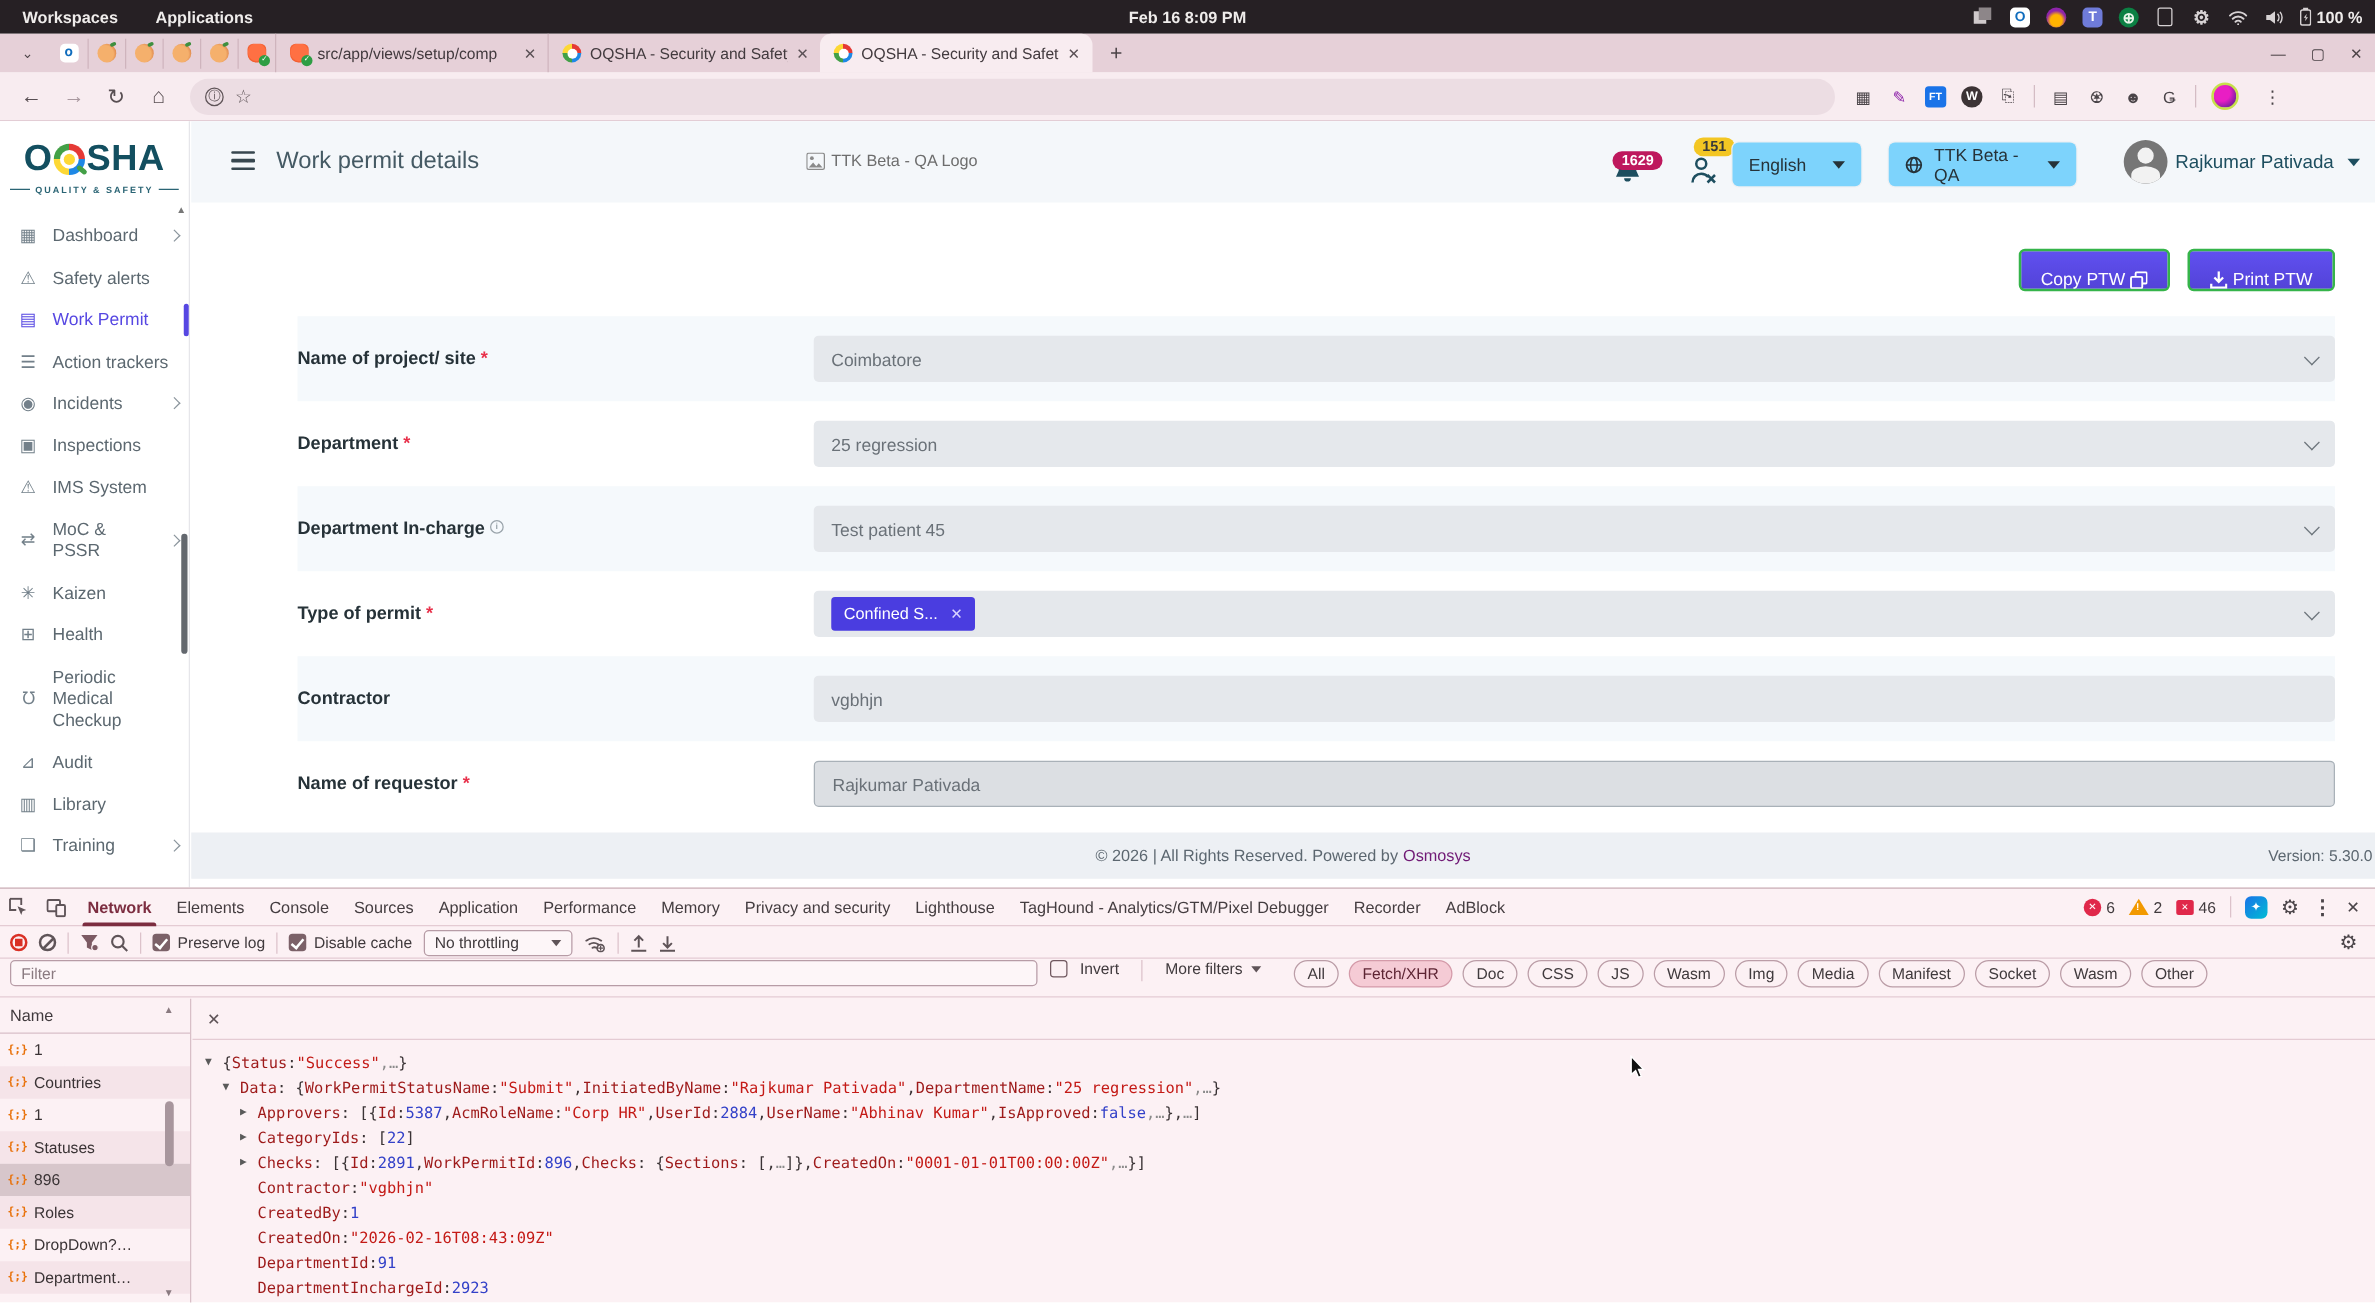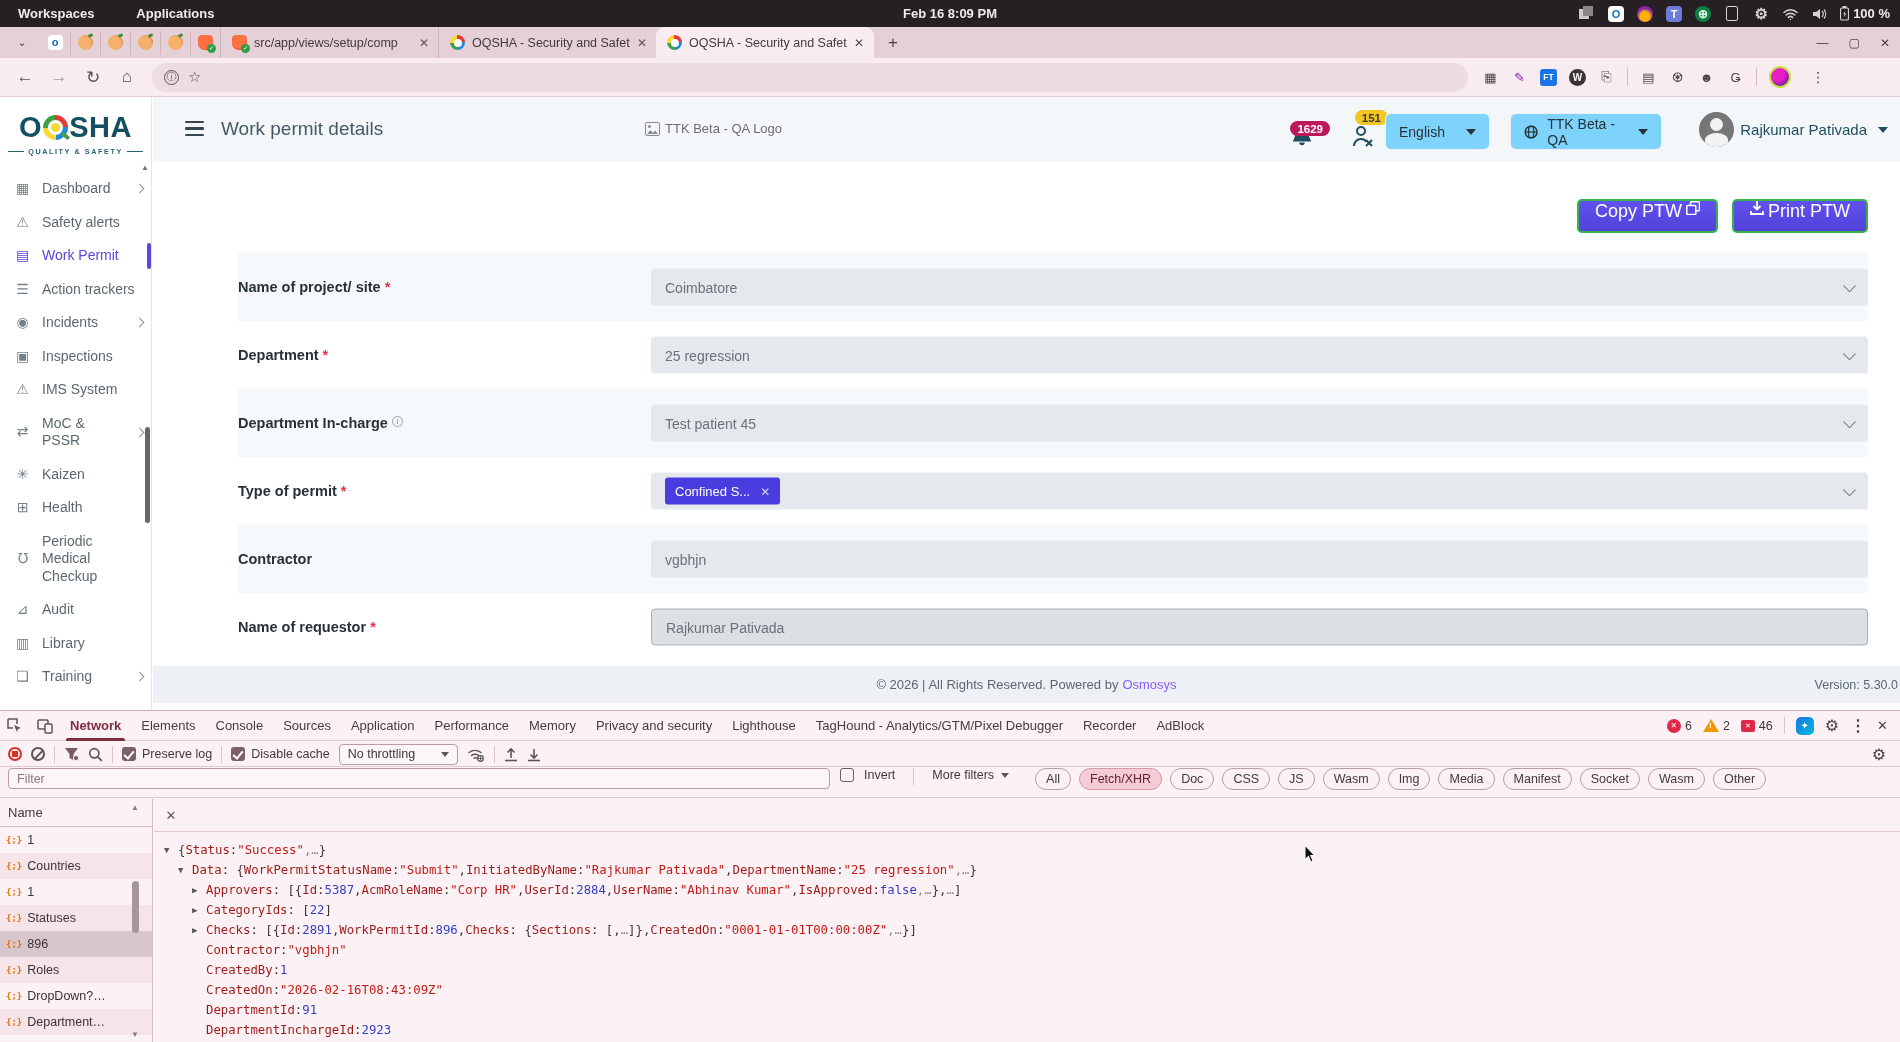--- a/index.html
+++ b/index.html
@@ -2,21 +2,21 @@
 <html><head>
 <meta charset="utf-8">
 <style>
   *{box-sizing:border-box;margin:0;padding:0}
   html,body{width:1900px;height:1042px;overflow:hidden}
   body{font-family:"Liberation Sans",sans-serif;background:#fff;position:relative;color:#333}
 
   
   .sysbar{position:absolute;left:0;top:0;width:1900px;height:27px;background:#262024;color:#efeceb;
     display:flex;align-items:center;font-size:13px;font-weight:bold}
-  .sysbar .ws{margin-left:18px}.sysbar .apps{margin-left:42px}
+  .sysbar .ws{margin-left:18px}.sysbar .apps{margin-left:30px}
   .sysclock{position:absolute;left:50%;transform:translateX(-50%)}
   .systray{position:absolute;right:10px;display:flex;align-items:center;gap:13px}
   .tico{width:16px;height:16px;display:inline-flex;align-items:center;justify-content:center;font-size:11px}
   .tico.winstack{position:relative}
   .tico.winstack i{position:absolute;width:10px;height:10px;background:#cfc9cb;left:0;top:3px}
   .tico.winstack i+i{left:4px;top:0;background:#8d8689}
   .badge-sq{border-radius:4px;font-weight:bold}
   .o-app{background:#fff;color:#0f6cbd;border-radius:4px;width:16px;height:16px}
   .flame{background:radial-gradient(circle at 50% 65%,#ffb300 0 35%,#8e24aa 60%);border-radius:50%}
   .t-app{background:#6f7bd9;color:#fff}
@@ -99,36 +99,36 @@
   .pill.lang{right:411px;width:103px}
   .pill.tenant{right:239px;width:150px}
   .caret{width:0;height:0;border-left:5px solid transparent;border-right:5px solid transparent;border-top:6px solid #263238;margin-left:auto}
   .uavatar{position:absolute;right:166px;top:15px;width:35px;height:35px;border-radius:50%;background:#767676;overflow:hidden}
   .uavatar::before{content:"";position:absolute;width:13px;height:13px;border-radius:50%;background:#f2f2f2;left:11px;top:6px}
   .uavatar::after{content:"";position:absolute;width:23px;height:14px;border-radius:50% 50% 0 0;background:#f2f2f2;left:6px;top:21px}
   .uname{position:absolute;right:33px;top:24px;font-size:15px;color:#1d4e5f}
   .uchev{position:absolute;right:12px;top:30px;width:0;height:0;border-left:5.5px solid transparent;border-right:5.5px solid transparent;border-top:6.5px solid #1d4e5f}
   .btnrow{position:absolute;right:32px;top:102px;display:flex;gap:14px}
   .ptwbtn{height:34px;background:linear-gradient(#6050f0,#5343d8);border:2px solid #35b44a;border-radius:5px;color:#fff;
-    font-size:18px;display:flex;align-items:flex-start;gap:4px;padding:0 16px;font-family:inherit}
+    font-size:14px;display:flex;align-items:flex-end;gap:4px;padding:0 16px;font-family:inherit}
 
   .formwrap{position:absolute;left:85px;right:32px;top:156px}
   .frow{height:68px;position:relative}
   .frow.alt{background:#f5f9fc}
   .flabel{position:absolute;left:0;top:50%;transform:translateY(-50%);font-size:14.5px;font-weight:600;color:#263238;display:flex;gap:4px;align-items:flex-start}
   .req{color:#e8304a}
   .finfo{width:11px;height:11px;border-radius:50%;border:1px solid #9aa4ab;color:#9aa4ab;font-size:7px;display:inline-flex;align-items:center;justify-content:center;margin-top:1px}
   .fctl{position:absolute;left:413px;right:0;top:50%;transform:translateY(-50%);height:37px;background:#e5e8ec;border-radius:4px;
     display:flex;align-items:center;padding:0 14px;font-size:14px;color:#6a7178}
   .fctl.outline{background:#dcdfe3;border:1px solid #a9b1b8}
   .fchev{position:absolute;right:14px;top:13px;width:9px;height:9px;border-right:1.8px solid #6d757c;border-bottom:1.8px solid #6d757c;transform:rotate(45deg)}
   .typechip{background:#4a3de0;color:#fff;border-radius:3px;height:27px;display:flex;align-items:center;gap:10px;padding:0 10px;font-size:13px}
   .typechip .cx{color:#d9d4ff;font-size:12px}
   .appfooter{position:absolute;left:0;right:0;top:569px;height:37px;background:#edf0f4;display:flex;align-items:center;justify-content:center;font-size:13px;color:#5c6770}
-  .appfooter .brand{color:#8b5cf6;margin-left:4px}
+  .appfooter .brand{color:#701a75;margin-left:4px}
   .version{position:absolute;right:2px;top:50%;transform:translateY(-50%);font-size:12.5px;color:#5c6770;white-space:nowrap}
 
   
   .devtools{position:absolute;left:0;top:710px;width:1900px;height:332px;background:#fcf1f4;border-top:1px solid #c9aeb6;color:#403a3d}
   .dt-tabbar{position:absolute;left:0;top:0;width:1900px;height:30px;display:flex;align-items:center;border-bottom:1px solid #e4cbd3}
   .dt-ico{width:30px;height:30px;display:flex;align-items:center;justify-content:center;color:#5f5458;flex:none}
   .dt-tab{padding:0 10px;height:30px;display:flex;align-items:center;font-size:13px;white-space:nowrap;position:relative;color:#443d40}
   .dt-tab.active{color:#7c2d40;font-weight:bold}
   .dt-tab.active::after{content:"";position:absolute;left:6px;right:6px;bottom:0;height:3px;background:#7c2d40;border-radius:2px 2px 0 0}
   .dt-right{margin-left:auto;display:flex;align-items:center;gap:11px;padding-right:12px}

